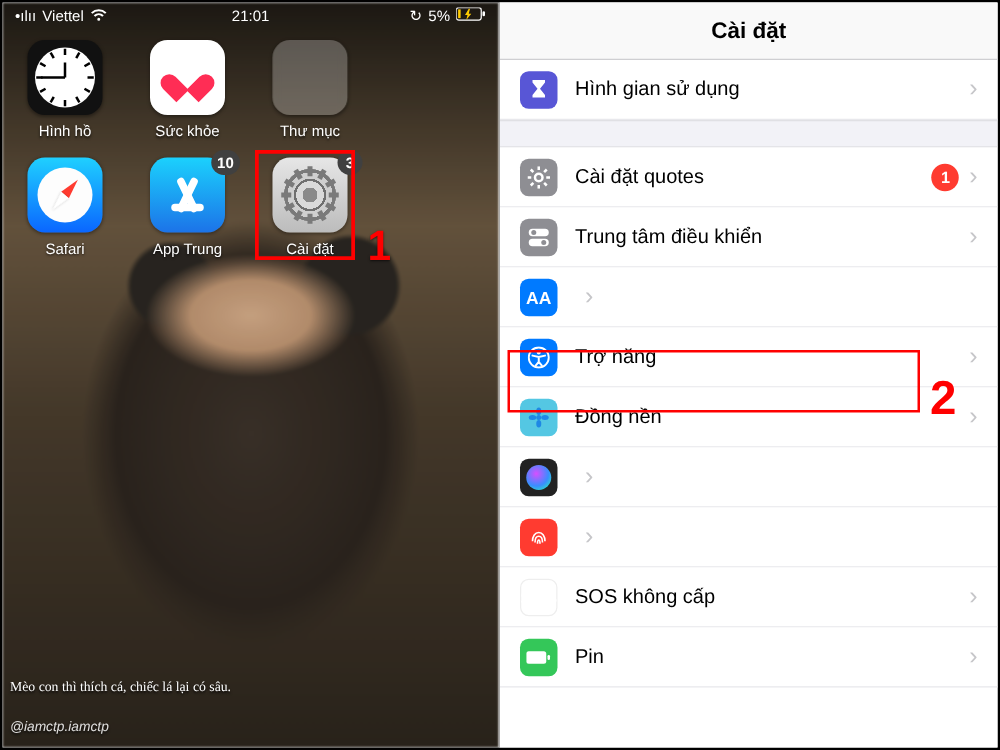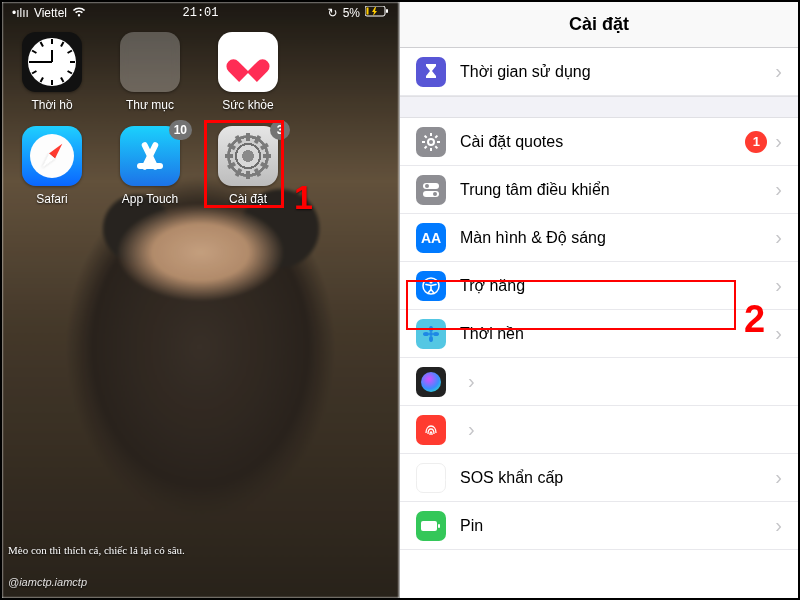--- a/index.html
+++ b/index.html
@@ -31,21 +31,21 @@
     filter: blur(1px) brightness(.9);
   }
   .statusbar {
     position: absolute; top: 0; left: 0; right: 0;
     height: 22px; display: flex; align-items: center;
     justify-content: space-between;
     padding: 0 10px; color: #fff; font-size: 12px; font-weight: 500;
     z-index: 5;
   }
   .sb-left, .sb-right { display: flex; align-items: center; gap: 5px; }
-  .sb-center { position: absolute; left: 0; right: 0; text-align: center; font-family: Liberation Mono, monospace; }
+  .sb-center { position: absolute; left: 0; right: 0; text-align: center; }
   .wifi-icon, .batt-icon { display: inline-block; }
 
   .apps {
     position: absolute; top: 30px; left: 0; right: 0;
     padding: 0 14px;
     z-index: 4;
   }
   .app-row { display: flex; gap: 26px; margin-bottom: 14px; }
   .app {
     width: 72px; display: flex; flex-direction: column; align-items: center;
@@ -65,21 +65,21 @@
   }
   .quote-label {
     position: absolute; left: 62px; top: 16px;
     color: #fff; font-size: 22px; font-weight: 700;
     text-shadow: 0 1px 2px rgba(0,0,0,.9);
     letter-spacing: .5px;
   }
   .badge {
     position: absolute; top: -6px; right: -6px;
     min-width: 20px; height: 20px; border-radius: 10px;
-    background: #737373; color: #fff; font-size: 12px; font-weight: 600;
+    background: #404040; color: #fff; font-size: 12px; font-weight: 600;
     display: flex; align-items: center; justify-content: center;
     padding: 0 5px;
   }
 
   
   .photos-icon { background: #fff; }
   .photos-flower {
     width: 40px; height: 40px; position: relative;
   }
   .petal {
@@ -272,43 +272,43 @@
               <div class="clock-tick" style="transform:rotate(180deg)"></div>
               <div class="clock-tick" style="transform:rotate(210deg)"></div>
               <div class="clock-tick" style="transform:rotate(240deg)"></div>
               <div class="clock-tick" style="transform:rotate(270deg)"></div>
               <div class="clock-tick" style="transform:rotate(300deg)"></div>
               <div class="clock-tick" style="transform:rotate(330deg)"></div>
               <div class="clock-hand" style="transform:rotate(270deg)"></div>
               <div class="clock-hand" style="height:12px;top:12px;transform:rotate(0deg)"></div>
             </div>
           </div>
-          <div class="app-label">Thời hồ</div>
+          <div class="app-label">Hình hồ</div>
+        </div>
+
+        <div class="app">
+          <div class="icon-box health-icon">
+            <div class="heart"></div>
+          </div>
+          <div class="app-label">Sức khỏe</div>
         </div>
 
         <div class="app">
           <div class="icon-box folder-icon">
             <div class="mini" style="background:#34c759"></div>
             <div class="mini" style="background:#ff9500"></div>
             <div class="mini" style="background:#5ac8fa"></div>
             <div class="mini" style="background:#007aff"></div>
             <div class="mini" style="background:#ffcc00"></div>
             <div class="mini" style="background:#111"></div>
             <div class="mini" style="background:#3b5998"></div>
             <div class="mini" style="background:#3b5998"></div>
           </div>
           <div class="app-label">Thư mục</div>
         </div>
-
-        <div class="app">
-          <div class="icon-box health-icon">
-            <div class="heart"></div>
-          </div>
-          <div class="app-label">Sức khỏe</div>
-        </div>
       </div>
 
       <div class="app-row">
         <div class="app">
           <div class="icon-box safari-icon">
             <div class="compass">
               <div class="needle n"></div>
                 <div class="needle s"></div>
             </div>
           </div>
@@ -317,21 +317,21 @@
 
         <div class="app">
           <div class="icon-box appstore-icon">
             <div class="a-sticks">
               <div class="stick" style="height:30px;left:14px;top:2px;transform:rotate(26deg)"></div>
               <div class="stick" style="height:30px;left:14px;top:2px;transform:rotate(-26deg)"></div>
               <div class="stick" style="height:6px;width:26px;left:4px;top:24px"></div>
             </div>
           </div>
           <div class="badge">10</div>
-          <div class="app-label">App Touch</div>
+          <div class="app-label">App Trung</div>
         </div>
 
         <div class="app">
           <div class="icon-box settings-icon">
             <div class="gear">
               <div class="cog" style="transform:rotate(0deg)"></div>
               <div class="cog" style="transform:rotate(30deg)"></div>
               <div class="cog" style="transform:rotate(60deg)"></div>
               <div class="cog" style="transform:rotate(90deg)"></div>
               <div class="cog" style="transform:rotate(120deg)"></div>
@@ -364,21 +364,21 @@
       <span>Cài đặt</span>
     </div>
 
     <div class="list">
       <div class="row">
         <div class="ricon ic-hourglass">
           <svg width="16" height="18" viewBox="0 0 16 18">
               <path d="M3 1h10v2l-4 5 4 5v2H3v-2l4-5-4-5V1z" fill="#fff"></path>
             </svg>
         </div>
-        <div class="rlabel">Thời gian sử dụng</div>
+        <div class="rlabel">Hình gian sử dụng</div>
         <span class="chev">›</span>
       </div>
 
       <div class="group-sep"></div>
 
       <div class="row">
         <div class="ricon ic-gear">
           <svg width="18" height="18" viewBox="0 0 18 18">
               <circle cx="9" cy="9" r="3" fill="none" stroke="#fff" stroke-width="2"></circle>
               <g stroke="#fff" stroke-width="2">
@@ -408,21 +408,20 @@
             </svg>
         </div>
         <div class="rlabel">Trung tâm điều khiển</div>
         <span class="chev">›</span>
       </div>
 
       <div class="row">
         <div class="ricon ic-display">
             <span style="font-size:14px;font-weight:700;">AA</span>
           </div>
-        <div class="rlabel">Màn hình &amp; Độ sáng</div>
         <span class="chev">›</span>
       </div>
 
       <div class="row">
         <div class="ricon ic-access">
           <svg width="18" height="18" viewBox="0 0 18 18">
               <circle cx="9" cy="9" r="8" fill="none" stroke="#fff" stroke-width="1.5"></circle>
               <circle cx="9" cy="5" r="1.6" fill="#fff"></circle>
               <path d="M4 7.5l5 1 5-1M9 8.5v4m0 0l-2.5 3M9 12.5l2.5 3" stroke="#fff" stroke-width="1.6" stroke-linecap="round" fill="none"></path>
             </svg>
@@ -436,21 +435,21 @@
           <svg width="18" height="18" viewBox="0 0 18 18">
               <circle cx="9" cy="9" r="2" fill="#1e88e5"></circle>
               <g fill="#1e88e5">
                 <ellipse cx="9" cy="4" rx="2" ry="3"></ellipse>
                 <ellipse cx="9" cy="14" rx="2" ry="3"></ellipse>
                 <ellipse cx="4" cy="9" rx="3" ry="2"></ellipse>
                 <ellipse cx="14" cy="9" rx="3" ry="2"></ellipse>
               </g>
             </svg>
         </div>
-        <div class="rlabel">Thời nền</div>
+        <div class="rlabel">Đồng nền</div>
         <span class="chev">›</span>
       </div>
 
       <div class="row">
         <div class="ricon ic-siri">
           <span style="width:20px;height:20px;border-radius:50%;background:radial-gradient(circle at 40% 35%,#d64fff,#3a8dff 55%,#2be0c7 85%);display:block"></span>
         </div>
         <span class="chev">›</span>
       </div>
 
@@ -460,21 +459,21 @@
               <path d="M4 12c0-4 2-7 5-7s5 3 5 7"></path>
               <path d="M6 13c0-3 1-5 3-5s3 2 3 5"></path>
               <path d="M8 14c0-2 .4-3 1-3s1 1 1 3"></path>
             </svg>
         </div>
         <span class="chev">›</span>
       </div>
 
       <div class="row">
         <div class="ricon ic-sos">SOS</div>
-        <div class="rlabel">SOS khẩn cấp</div>
+        <div class="rlabel">SOS không cấp</div>
         <span class="chev">›</span>
       </div>
 
       <div class="row">
         <div class="ricon ic-batt">
           <svg width="20" height="12" viewBox="0 0 20 12">
               <rect x="0" y="1" width="16" height="10" rx="2" fill="#fff"></rect>
               <rect x="17" y="4" width="2" height="4" rx="1" fill="#fff"></rect>
             </svg>
         </div>

